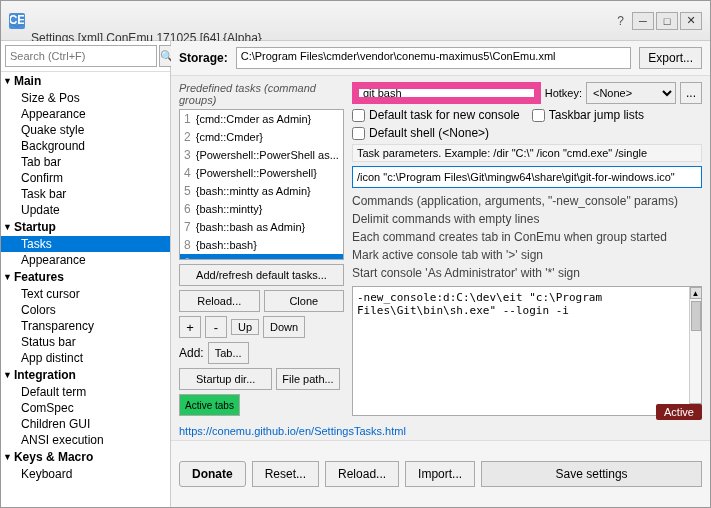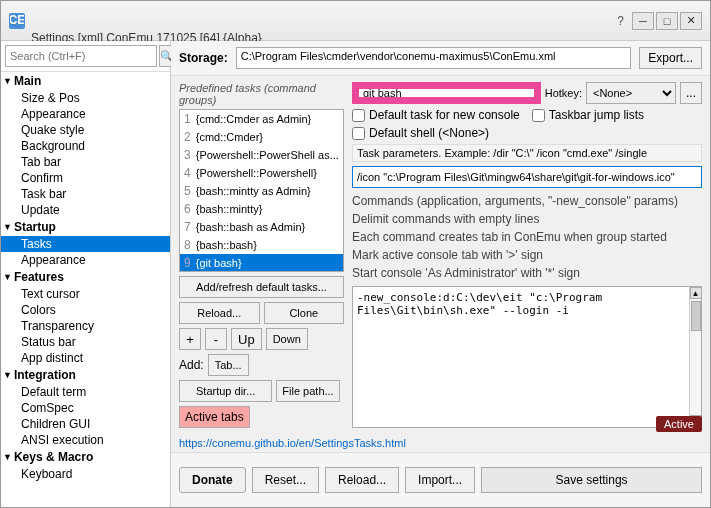--- a/index.html
+++ b/index.html
@@ -58,21 +58,21 @@
     .commands-textarea-wrap { flex: 1; border: 1px solid #aaa; background: white; display: flex; overflow: hidden; position: relative; }
     .commands-textarea { flex: 1; border: none; outline: none; resize: none; font-size: 11px; padding: 4px; font-family: Consolas, monospace; color: #000; }
     .textarea-scrollbar { width: 12px; background: #f0f0f0; border-left: 1px solid #ccc; display: flex; flex-direction: column; align-items: center; }
     .scroll-arrow { width: 12px; height: 12px; background: #e0e0e0; border: 1px solid #aaa; display: flex; align-items: center; justify-content: center; font-size: 8px; cursor: pointer; }
     .scroll-track { flex: 1; width: 12px; background: #f5f5f5; position: relative; }
     .scroll-thumb { width: 10px; height: 30px; background: #ccc; border: 1px solid #aaa; position: absolute; top: 2px; left: 1px; }
     
     .bottom-link { padding: 2px 8px; }
     .bottom-link a { color: #0066cc; text-decoration: none; font-size: 11px; }
     
-    .bottom-buttons { padding: 14px 8px; display: flex; gap: 6px; border-top: 1px solid #ddd; background: #f5f5f5; }
+    .bottom-buttons { padding: 20px 8px; display: flex; gap: 6px; border-top: 1px solid #ddd; background: #f5f5f5; }
     .bottom-buttons button { height: 26px; padding: 0 12px; border: 1px solid #aaa; background: #f0f0f0; cursor: pointer; font-size: 12px; }
     .bottom-buttons .save-btn { flex: 1; background: #e8e8e8; }
     
     .donate-btn { height: 26px; padding: 0 12px; border: 1px solid #888; background: linear-gradient(to bottom, #f5c842, #e8a800); cursor: pointer; font-size: 12px; font-weight: bold; border-radius: 3px; }
     .tree-wrap { flex: 1; overflow-y: scroll; }
     .tree-wrap::-webkit-scrollbar { width: 12px; }
     .tree-wrap::-webkit-scrollbar-track { background: #f0f0f0; }
     .tree-wrap::-webkit-scrollbar-thumb { background: #ccc; border: 1px solid #aaa; }
     
     .active-badge { background: #7f1d1d; color: white; padding: 2px 8px; font-size: 11px; border-radius: 2px; display: inline-block; }
@@ -219,30 +219,30 @@
           <div style="margin-top:4px;">
             <button style="width:100%;height:22px;border:1px solid #aaa;background:#f0f0f0;cursor:pointer;font-size:11px;">Add/refresh default tasks...</button>
           </div>
           <div style="display:flex;gap:4px;margin-top:4px;">
             <button style="flex:1;height:22px;border:1px solid #aaa;background:#f0f0f0;cursor:pointer;font-size:11px;">Reload...</button>
             <button style="flex:1;height:22px;border:1px solid #aaa;background:#f0f0f0;cursor:pointer;font-size:11px;">Clone</button>
           </div>
           <div style="display:flex;gap:4px;margin-top:4px;align-items:center;">
             <button style="width:22px;height:22px;border:1px solid #aaa;background:#f0f0f0;cursor:pointer;font-size:13px;">+</button>
             <button style="width:22px;height:22px;border:1px solid #aaa;background:#f0f0f0;cursor:pointer;font-size:13px;">-</button>
-            <button style="height:22px;padding:0 6px;border:1px solid #aaa;background:#f0f0f0;cursor:pointer;font-size:13px;">Up</button>
+            <button style="height:16px;padding:0 6px;border:1px solid #aaa;background:#f0f0f0;cursor:pointer;font-size:11px;">Up</button>
             <button style="height:22px;padding:0 6px;border:1px solid #aaa;background:#f0f0f0;cursor:pointer;font-size:11px;">Down</button>
           </div>
           <div style="margin-top:4px;">
             <div style="display:flex;align-items:center;gap:4px;flex-wrap:wrap;">
               <span>Add:</span>
               <button style="height:22px;padding:0 6px;border:1px solid #aaa;background:#f0f0f0;cursor:pointer;font-size:11px;">Tab...</button>
               <button style="height:22px;padding:0 16px;border:1px solid #aaa;background:#f0f0f0;cursor:pointer;font-size:11px;">Startup dir...</button>
               <button style="height:22px;padding:0 5px;border:1px solid #aaa;background:#f0f0f0;cursor:pointer;font-size:11px;">File path...</button>
-              <button style="height:22px;padding:0 5px;border:1px solid #aaa;background:#fca5a5;cursor:pointer;font-size:12px;">Active tabs</button>
+              <button style="height:22px;padding:0 5px;border:1px solid #aaa;background:#22c55e;cursor:pointer;font-size:10px;">Active tabs</button>
             </div>
           </div>
         </div>
 
         <div class="task-detail">
 
           <div class="task-name-row">
             <input class="task-name-input" type="text" value="git bash" style="">
             <span class="hotkey-label">Hotkey:</span>
             <select class="hotkey-select">

